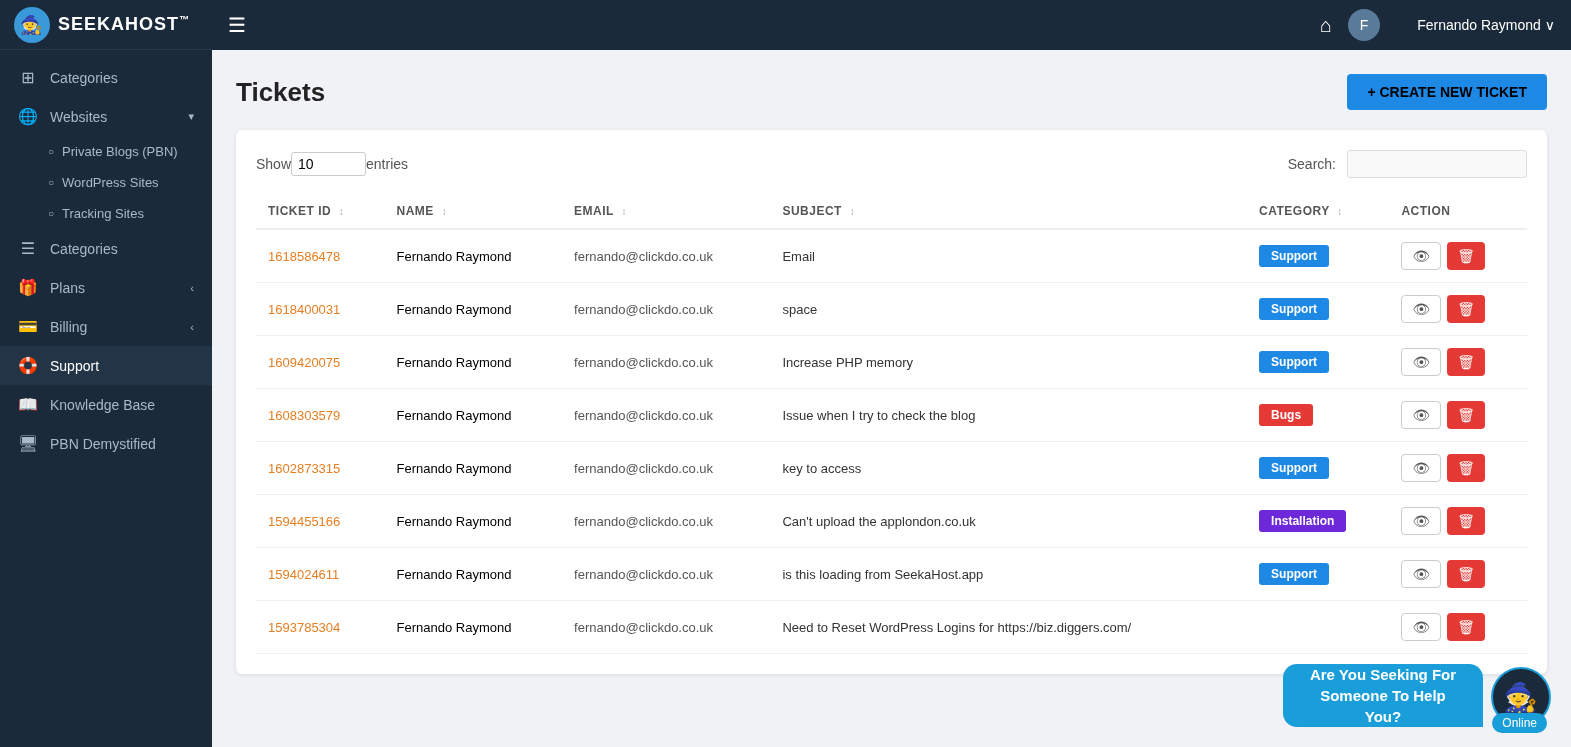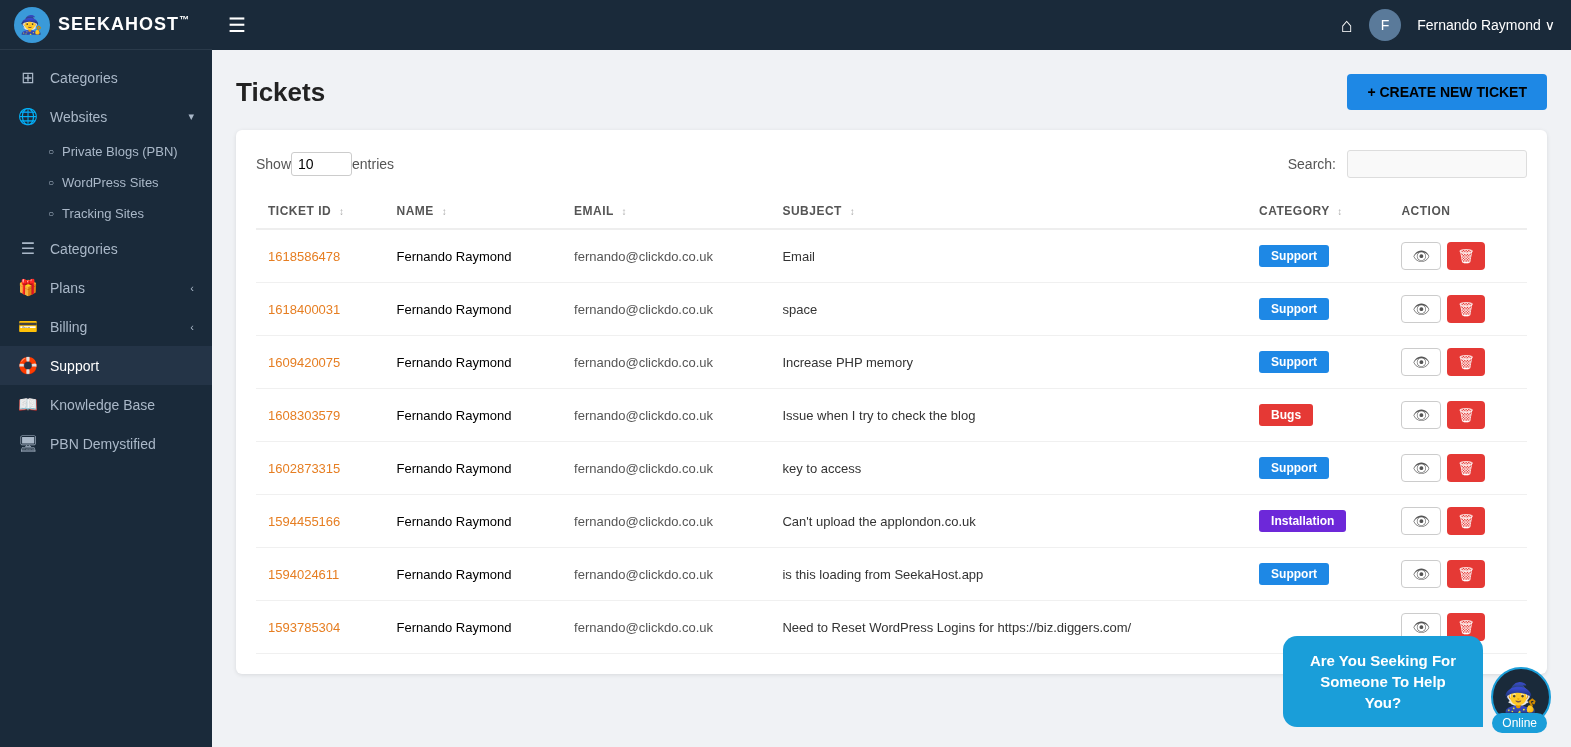--- a/index.html
+++ b/index.html
@@ -78,21 +78,21 @@
     .topbar-left { display: flex; align-items: center; gap: 12px; }
     .hamburger { color: #fff; font-size: 20px; cursor: pointer; }
     .topbar-right { display: flex; align-items: center; gap: 16px; margin-left: auto; }
     .home-icon { color: #fff; font-size: 20px; cursor: pointer; }
     .user-avatar {
       width: 32px; height: 32px; border-radius: 50%;
       background: #5a7a9a;
       display: flex; align-items: center; justify-content: center;
       color: #fff; font-size: 14px;
     }
-    .user-name { color: #fff; font-size: 14px; cursor: pointer; }
+    .user-name { color: #fff; font-size: 14px; cursor: pointer; margin-left: 21px; }
 
     
     .content { flex: 1; overflow-y: auto; padding: 24px; }
     .page-header {
       display: flex;
       align-items: center;
       justify-content: space-between;
       margin-bottom: 20px;
     }
     .page-title { font-size: 26px; font-weight: 700; color: #222; }
@@ -122,21 +122,21 @@
       align-items: center;
       justify-content: space-between;
       margin-bottom: 16px;
     }
     .show-entries { display: flex; align-items: center; gap: 0; font-size: 14px; color: #555; }
     .entries-select {
       border: 1px solid #ccc;
       border-radius: 3px;
       padding: 3px 6px;
       font-size: 14px;
-      width: 61px;
+      width: 75px;
     }
     .search-area { display: flex; align-items: center; gap: 11px; font-size: 14px; color: #555; }
     .search-input {
       border: 1px solid #ddd;
       border-radius: 3px;
       padding: 5px 10px;
       font-size: 14px;
       width: 180px;
       background: #f9f9f9;
     }
@@ -199,21 +199,21 @@
       right: 20px;
       display: flex;
       align-items: flex-end;
       gap: 8px;
       z-index: 1000;
     }
     .chat-bubble {
       background: #1a9ed9;
       color: #fff;
       border-radius: 14px 14px 0 14px;
-      padding: 14px 18px;
+      padding: 0 18px;
       max-width: 200px;
       font-size: 15px;
       font-weight: 600;
       line-height: 1.4;
       text-align: center;
     }
     .chat-avatar {
       width: 60px;
       height: 60px;
       background: #1a2a3a;

